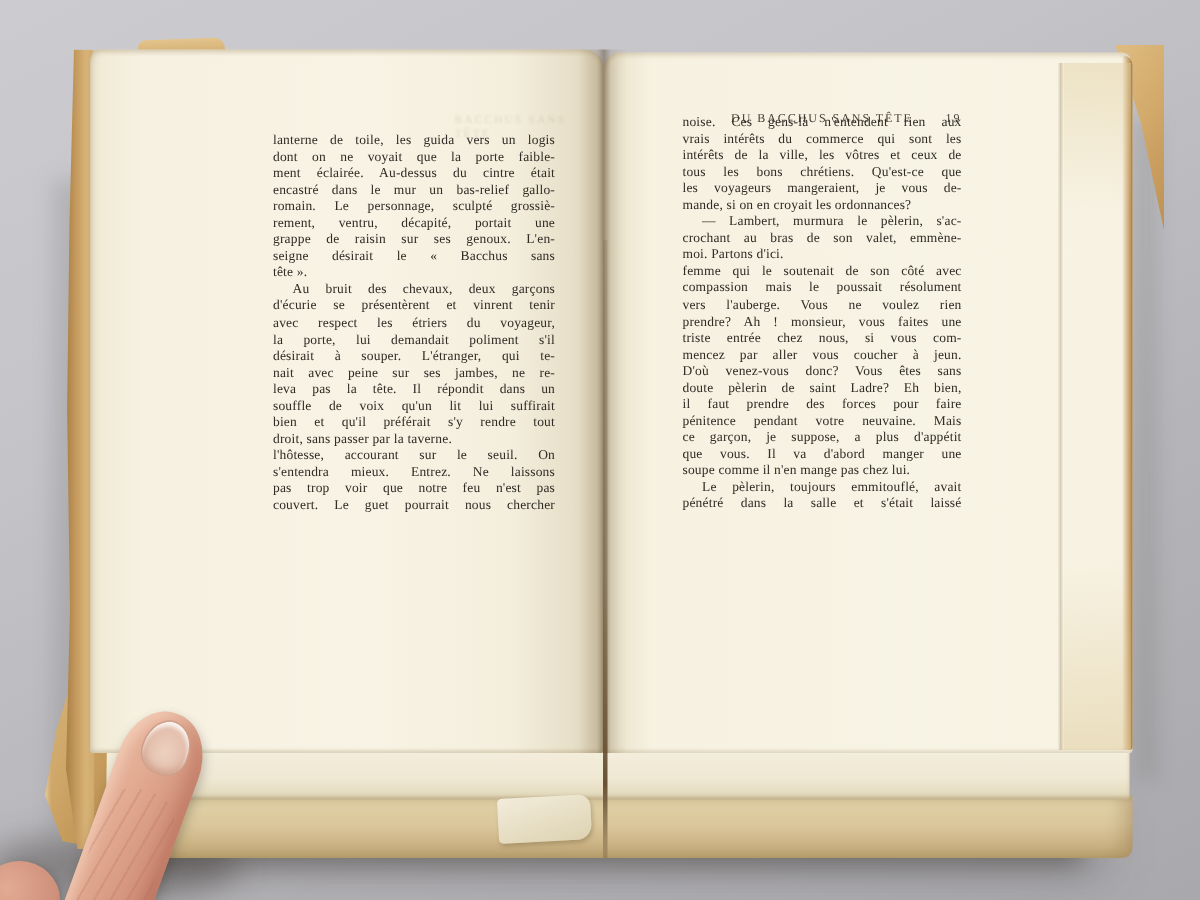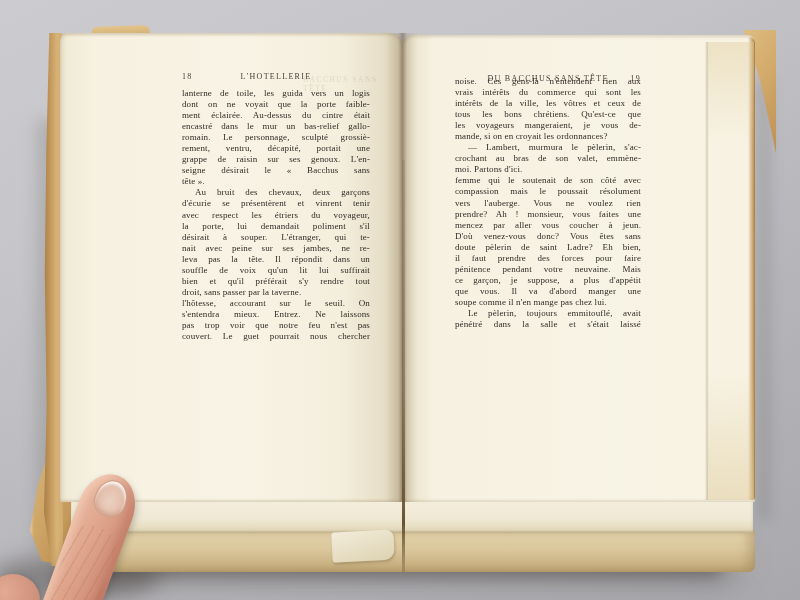--- a/index.html
+++ b/index.html
@@ -114,24 +114,20 @@
   <div class="abs page-left"></div>
   <div class="abs page-right">
     <div class="edge-right"></div>
   </div>
   <div class="abs fore-band"></div>
   <div class="abs crease-right"></div>
   <div class="abs gutter"></div>
   <div class="abs gutter-line"></div>
   <div class="abs tear-flap"></div>
 
-  <div class="abs running-header hdr-left">
-    <span class="pn">18</span>
-    <span class="title">L'HOTELLERIE</span>
-  </div>
   <div class="abs ghost">BACCHUS SANS TÊTE</div>
   <div class="abs textblock txt-left">
       <div class="ln">lanterne de toile, les guida vers un logis</div>
       <div class="ln">dont on ne voyait que la porte faible-</div>
       <div class="ln">ment éclairée. Au-dessus du cintre était</div>
       <div class="ln">encastré dans le mur un bas-relief gallo-</div>
       <div class="ln">romain. Le personnage, sculpté grossiè-</div>
       <div class="ln">rement, ventru, décapité, portait une</div>
       <div class="ln">grappe de raisin sur ses genoux. L'en-</div>
       <div class="ln">seigne désirait le « Bacchus sans</div>
@@ -163,20 +159,21 @@
       <div class="ln">tous les bons chrétiens. Qu'est-ce que</div>
       <div class="ln">les voyageurs mangeraient, je vous de-</div>
       <div class="ln end">mande, si on en croyait les ordonnances?</div>
       <div class="ln ind">— Lambert, murmura le pèlerin, s'ac-</div>
       <div class="ln">crochant au bras de son valet, emmène-</div>
       <div class="ln end">moi. Partons d'ici.</div>
       <div class="ln">femme qui le soutenait de son côté avec</div>
       <div class="ln">compassion mais le poussait résolument</div>
       <div class="ln">vers l'auberge. Vous ne voulez rien</div>
       <div class="ln">prendre? Ah ! monsieur, vous faites une</div>
+      <div class="ln">triste entrée chez nous, si vous com-</div>
       <div class="ln">mencez par aller vous coucher à jeun.</div>
       <div class="ln">D'où venez-vous donc? Vous êtes sans</div>
       <div class="ln">doute pèlerin de saint Ladre? Eh bien,</div>
       <div class="ln">il faut prendre des forces pour faire</div>
       <div class="ln">pénitence pendant votre neuvaine. Mais</div>
       <div class="ln">ce garçon, je suppose, a plus d'appétit</div>
       <div class="ln">que vous. Il va d'abord manger une</div>
       <div class="ln end">soupe comme il n'en mange pas chez lui.</div>
       <div class="ln ind">Le pèlerin, toujours emmitouflé, avait</div>
       <div class="ln">pénétré dans la salle et s'était laissé</div>

